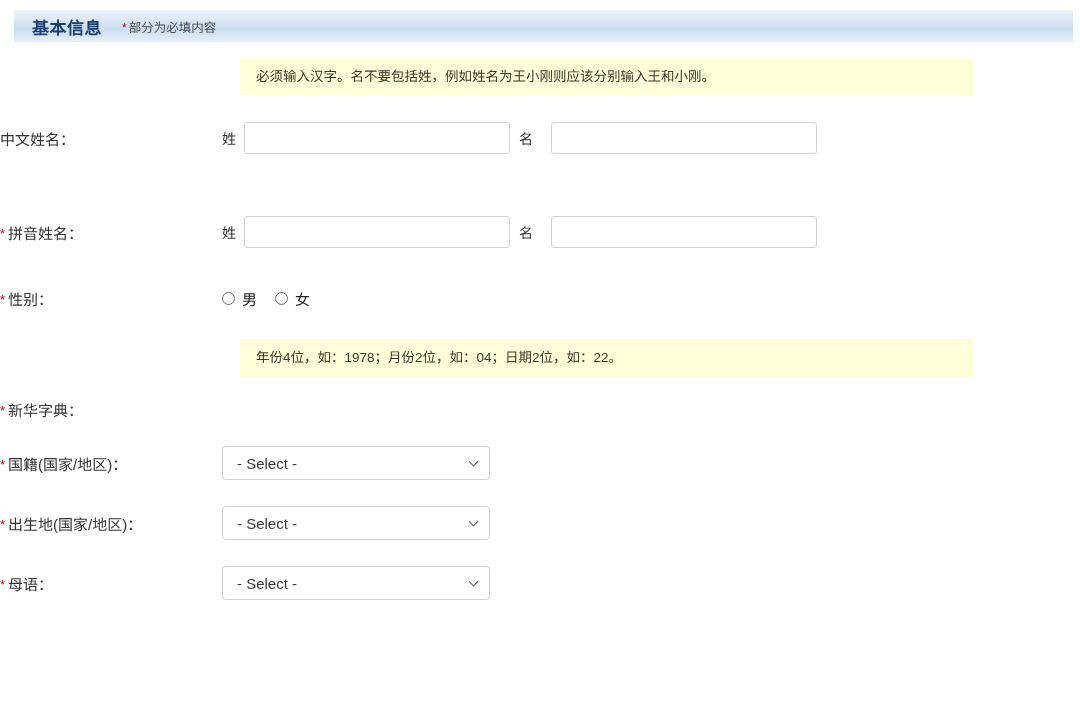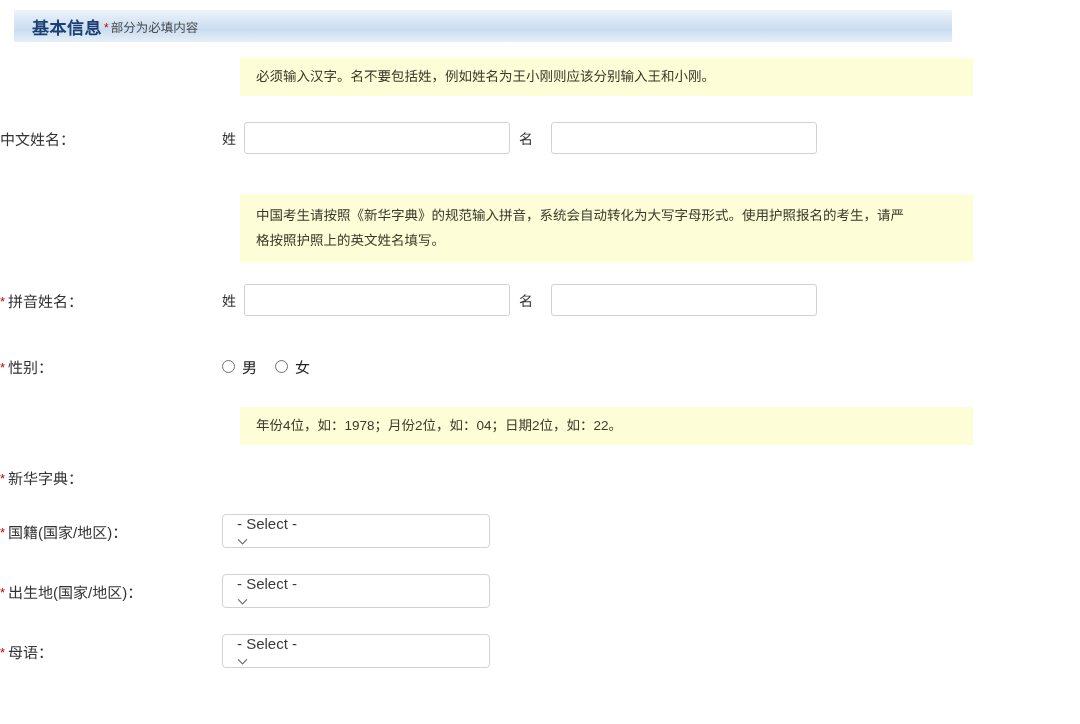--- a/index.html
+++ b/index.html
@@ -15,42 +15,42 @@
     font-family: "Liberation Sans", "DejaVu Sans", sans-serif;
     color: #222;
     -webkit-font-smoothing: antialiased;
   }
 
   
   .section-header {
     position: absolute;
     left: 14px;
     top: 10px;
-    width: 938px;
+    width: 1059px;
     height: 32px;
     background: linear-gradient(to bottom,
         #eef4fb 0%,
         #d4e3f3 42%,
         #cadef1 62%,
         #e6eff9 100%);
     display: flex;
     align-items: center;
     box-sizing: border-box;
     padding-left: 18px;
   }
   .section-title {
     font-size: 17px;
     font-weight: bold;
     color: #1b3f73;
     letter-spacing: 0.5px;
   }
   .section-sub {
     font-size: 12.5px;
     color: #4a4a4a;
-    margin-left: 2px;
+    margin-left: 20px;
     white-space: nowrap;
   }
   .req-star {
     color: #cc0000;
     font-size: 12px;
     margin-right: 2px;
   }
 
   
   .form {
@@ -165,22 +165,22 @@
   
   .select-box {
     position: relative;
     width: 268px;
     height: 34px;
     border: 1px solid #d2d2d2;
     border-radius: 4px;
     background: #fff;
     box-sizing: border-box;
     display: flex;
+    align-items: center;
     padding: 0 10px 0 14px;
-    flex-direction: column;
   }
   .select-value {
     font-size: 15px;
     color: #3b3b3b;
     flex: 1;
     white-space: nowrap;
   }
   .chev {
     width: 11px;
     height: 11px;
@@ -223,24 +223,20 @@
       <input class="txt name-input" type="text" value="" style="">
       <span class="inline-label suffix">名</span>
       <input class="txt name-input" type="text" value="" style="">
     </div>
   </div>
 
   <div class="sp-40"></div>
 
   <div class="hint-row">
     <div class="hint-spacer"></div>
-    <div class="hint tall">
-      <div>中国考生请按照《新华字典》的规范输入拼音，系统会自动转化为大写字母形式。使用护照报名的考生，请严</div>
-      <div>格按照护照上的英文姓名填写。</div>
-    </div>
   </div>
 
   <div class="sp-22"></div>
 
   <div class="row">
     <div class="label-cell">
       <span class="star">*</span><span>拼音姓名：</span>
     </div>
     <div class="field-cell">
       <span class="inline-label">姓</span>

